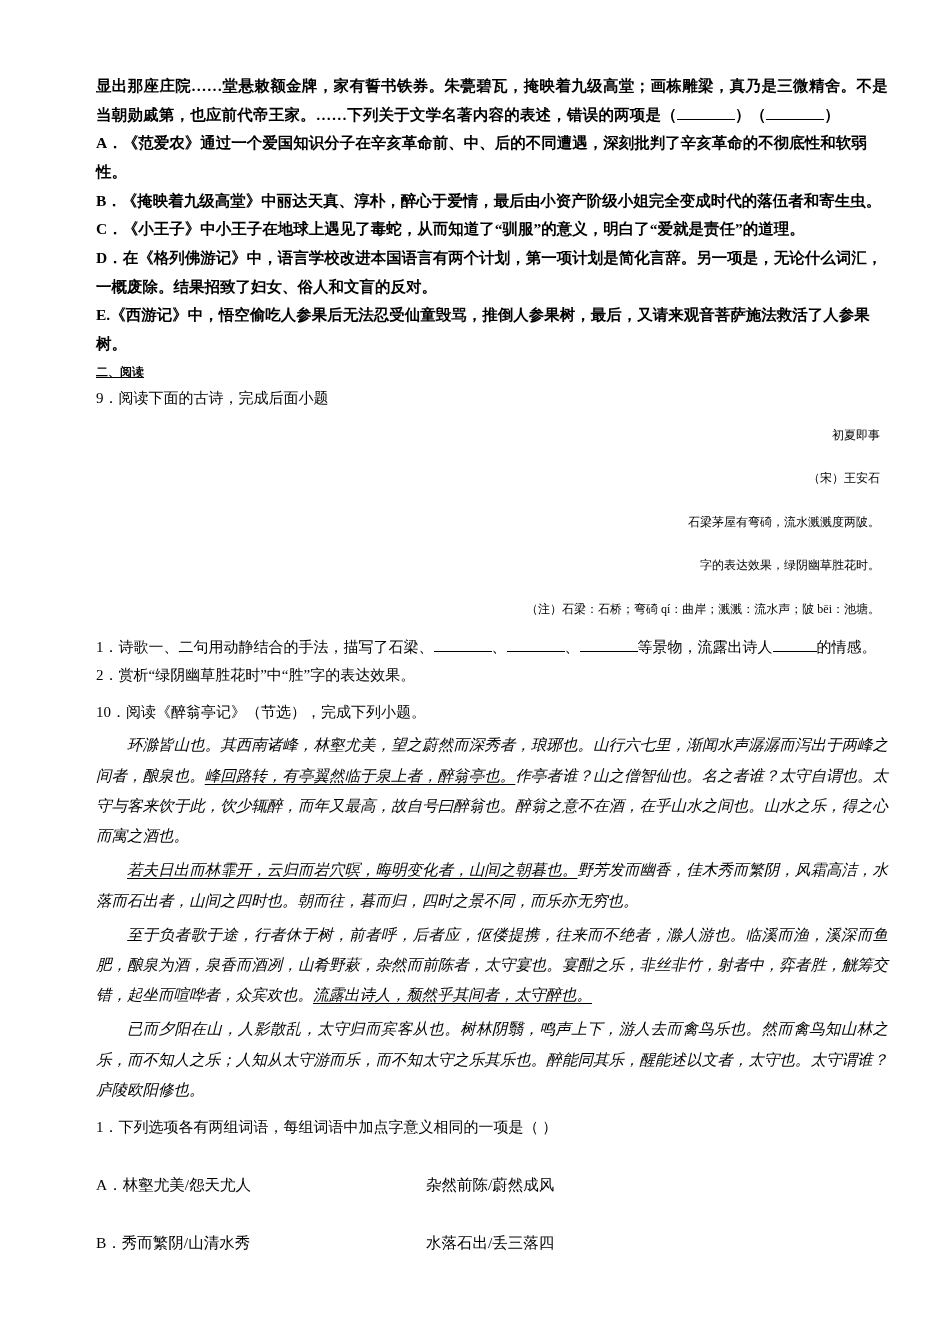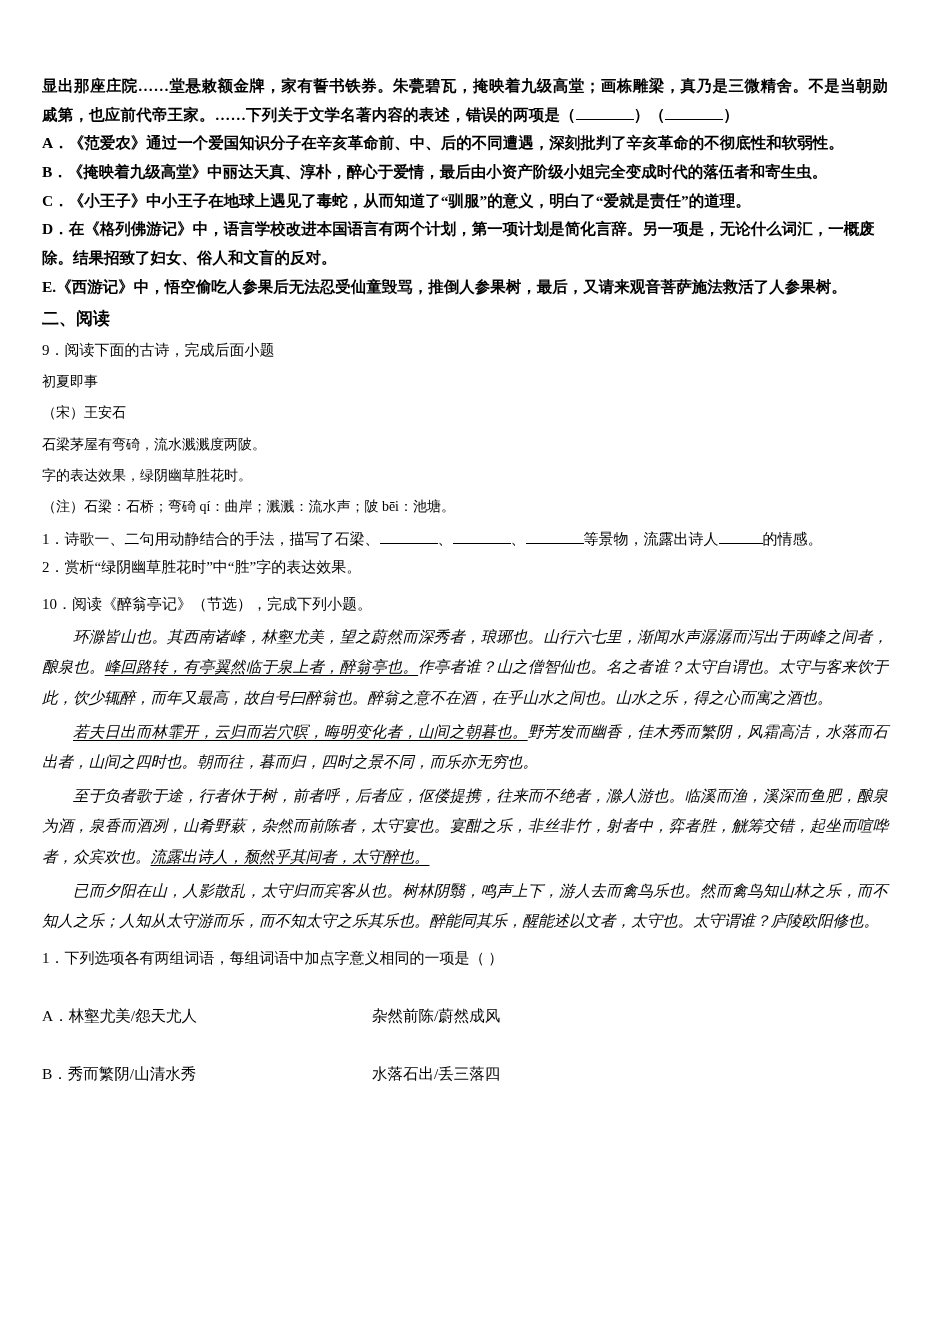--- a/index.html
+++ b/index.html
@@ -10,21 +10,21 @@
   body {
     width: 950px;
     min-height: 1344px;
     font-family: "Liberation Serif", "DejaVu Serif", serif;
     color: #000000;
   }
   .page {
     width: 950px;
     min-height: 1344px;
     box-sizing: border-box;
-    padding: 72px 62px 40px 42px;
+    padding: 72px 62px 40px 96px;
     position: relative;
   }
   .ln {
     font-size: 15.5px;
     line-height: 1.85;
     margin: 0;
     text-align: justify;
     letter-spacing: 0.2px;
   }
   .bold {
@@ -35,34 +35,36 @@
   }
   .opt {
     font-size: 15.5px;
     line-height: 1.85;
     margin: 0;
   }
   .opt-bold {
     font-weight: bold;
   }
   .sec-title {
-    font-size: 17px;
+    font-size: 12px;
     line-height: 1.9;
     margin: 2px 0 0 0;
     font-weight: bold;
+    text-decoration: underline;
   }
   .q {
     font-size: 15px;
     line-height: 1.9;
     margin: 0;
   }
   .poem {
-    font-size: 14px;
+    font-size: 12px;
     line-height: 1.95;
-    margin: 0;
+    margin: 8px;
+    text-align: right;
   }
   .u {
     text-decoration: underline;
     text-underline-offset: 3px;
     margin-top: 8px;
   }
   .classic {
     font-size: 15.5px;
     line-height: 1.95;
     margin: 0;

